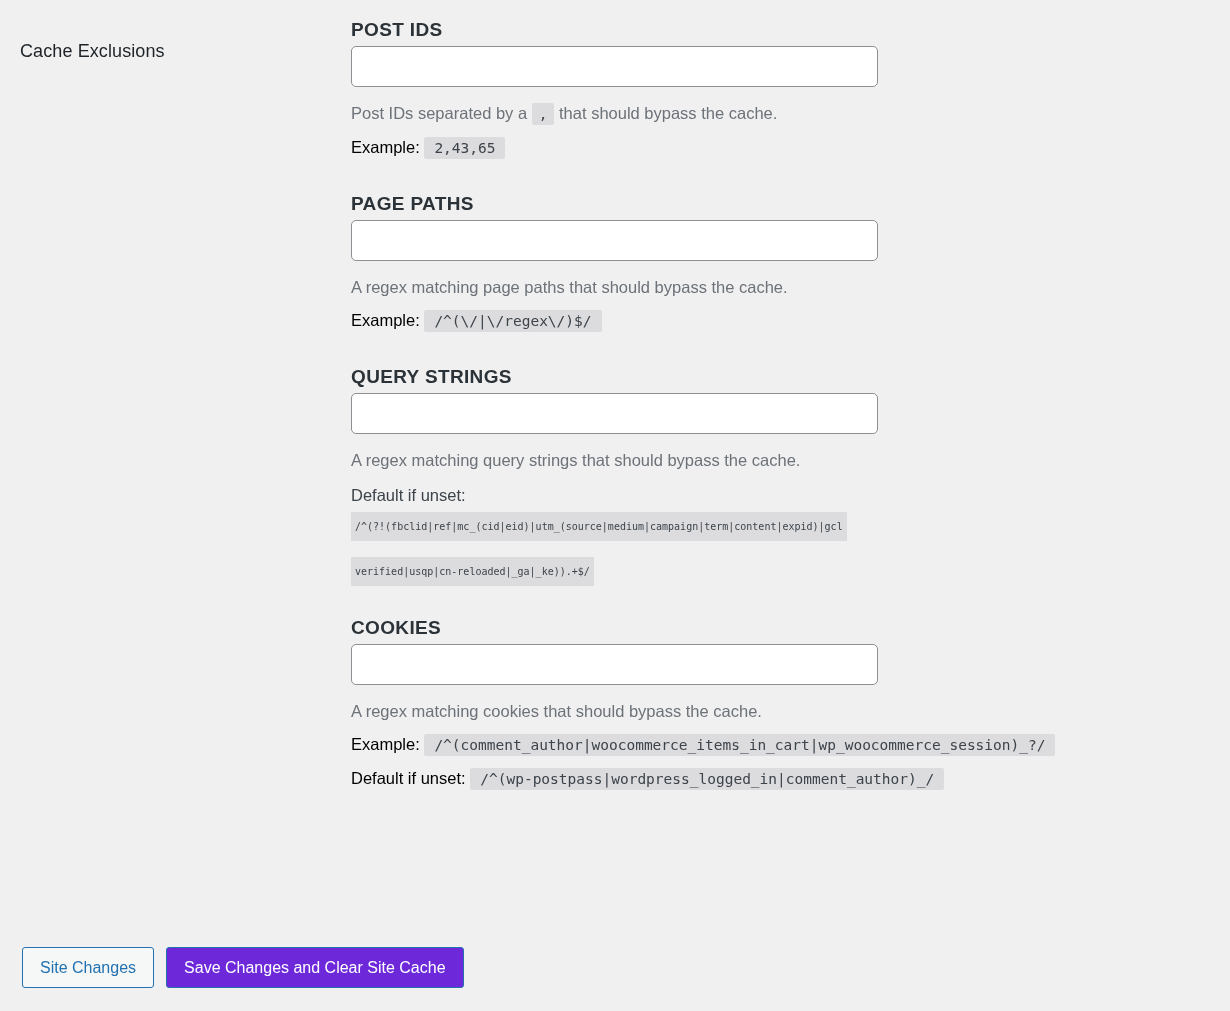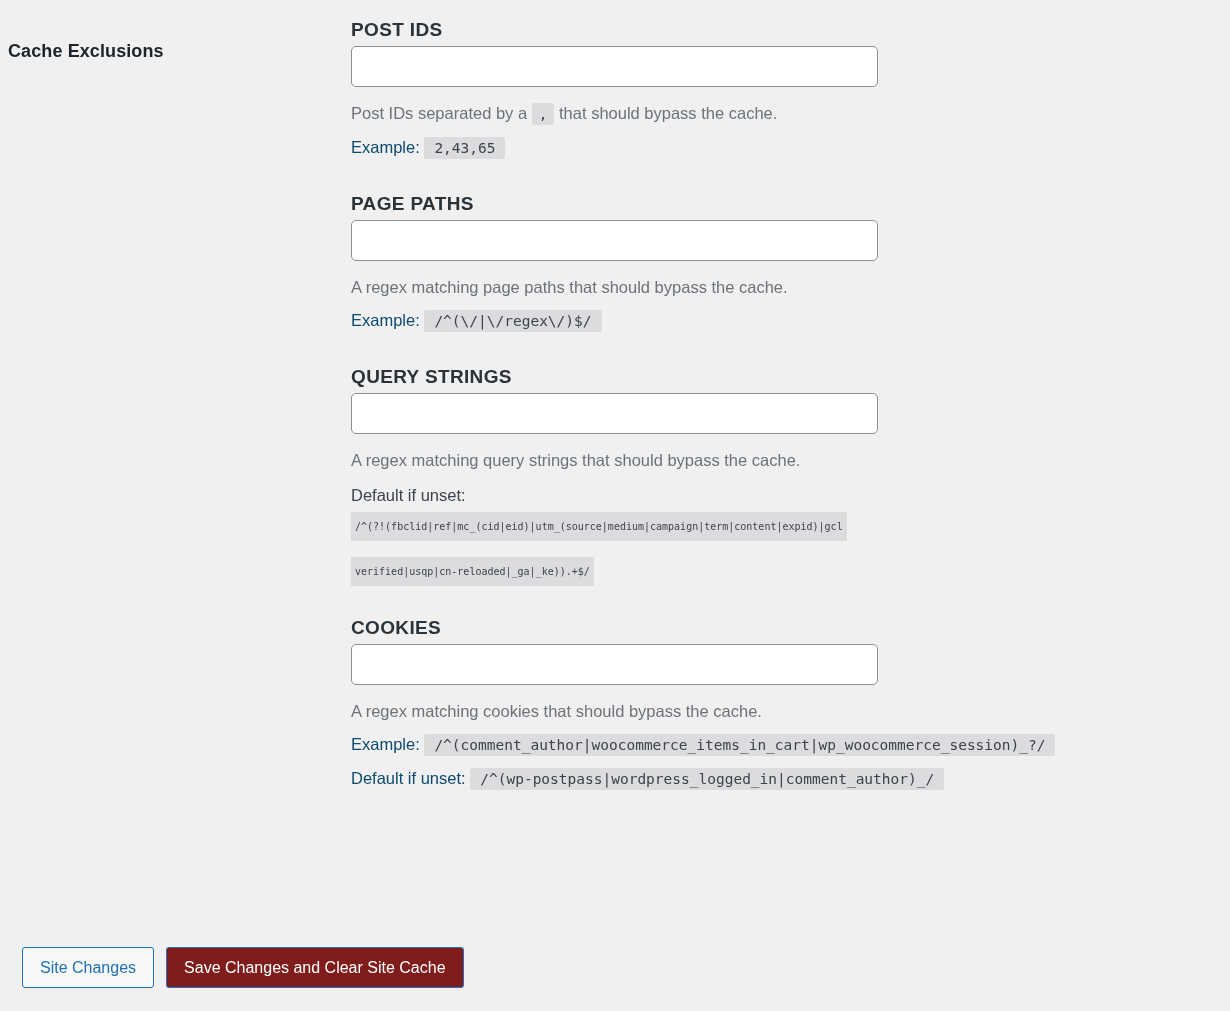--- a/index.html
+++ b/index.html
@@ -19,24 +19,24 @@
 
   .panel {
     position: relative;
     width: 1230px;
     height: 1011px;
     box-sizing: border-box;
   }
 
   .section-title {
     position: absolute;
-    left: 8px;
+    left: 20px;
     top: 26px;
     font-size: 18px;
-    font-weight: bold;
+    font-weight: normal;
     color: #1d2327;
     letter-spacing: 0.1px;
     white-space: nowrap;
   }
 
   .fields {
     position: absolute;
     left: 351px;
     top: 22px;
     width: 879px;
@@ -82,21 +82,21 @@
 
   .example-line {
     font-size: 16.5px;
     line-height: 23px;
     color: #3c434a;
     margin-top: 10px;
     white-space: nowrap;
   }
 
   .example-label {
-    color: #0c4a6e;
+    color: #000000;
   }
 
   code.inline {
     font-family: "DejaVu Sans Mono", "Liberation Mono", monospace;
     font-size: 14.5px;
     background: #dcdcde;
     color: #3c434a;
     padding: 3px 10px;
     border-radius: 2px;
     white-space: pre;
@@ -160,21 +160,21 @@
     border: 1px solid #2271b1;
     border-radius: 3px;
     line-height: 39px;
   }
 
   .btn-primary {
     height: 41px;
     padding: 0 17px;
     font-size: 16px;
     color: #ffffff;
-    background: #7f1d1d;
+    background: #6d28d9;
     border: 1px solid #2271b1;
     border-radius: 3px;
     line-height: 39px;
   }
 </style>
 </head>
 <body>
 
 <div class="panel">
 

